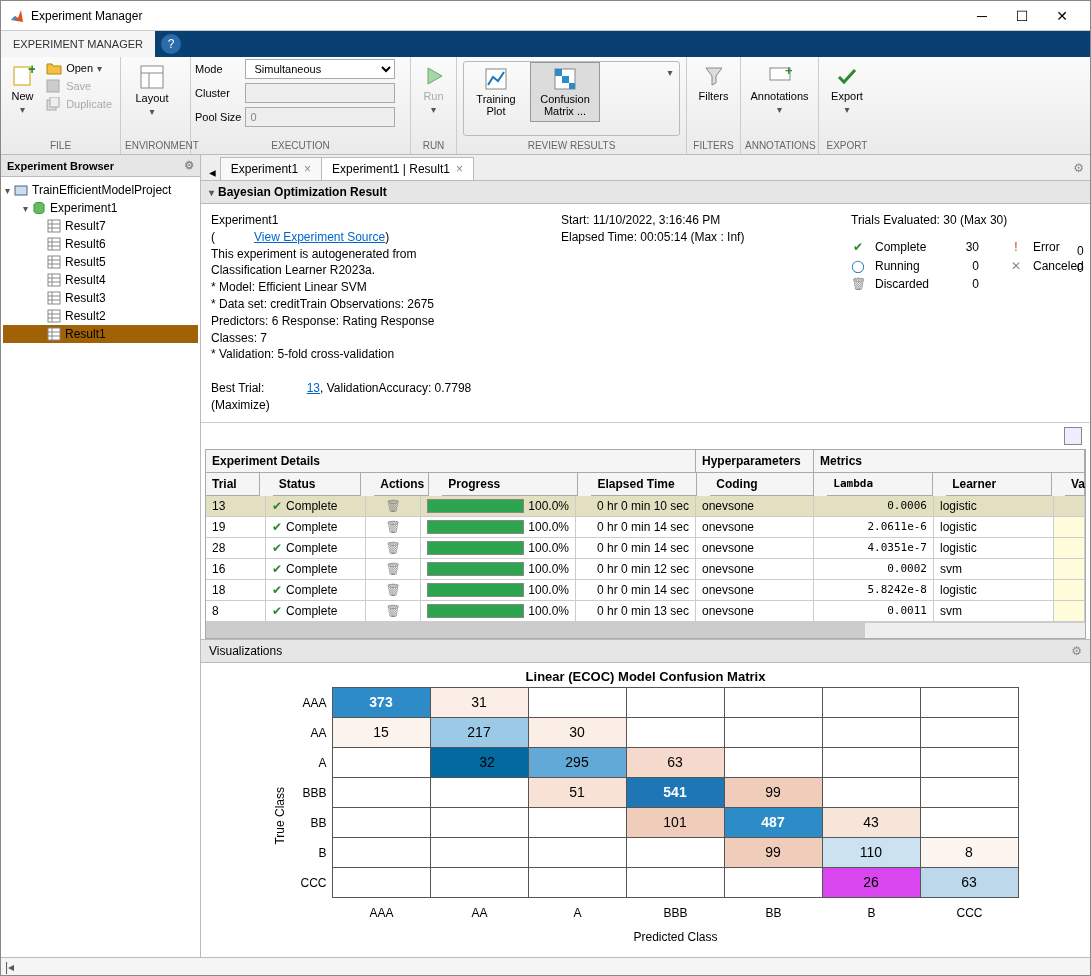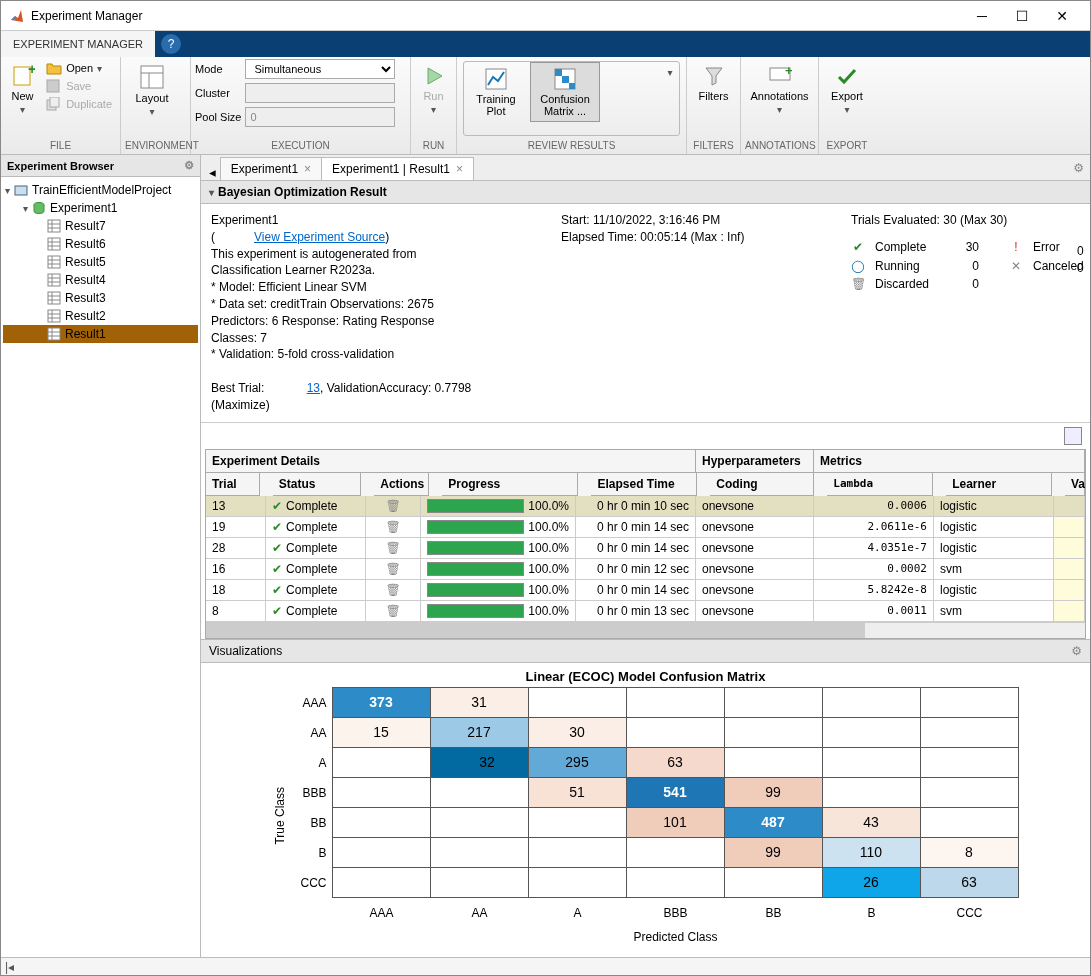--- a/index.html
+++ b/index.html
@@ -614,21 +614,21 @@
               <div class="cell" style="background:#fff;color:#000;"></div>
               <div class="cell" style="background:#f0ccba;color:#000;">99</div>
               <div class="cell" style="background:#cde2f0;color:#000;">110</div>
               <div class="cell" style="background:#fdf5f0;color:#000;">8</div>
               <div class="rh">CCC</div>
               <div class="cell" style="background:#fff;color:#000;"></div>
               <div class="cell" style="background:#fff;color:#000;"></div>
               <div class="cell" style="background:#fff;color:#000;"></div>
               <div class="cell" style="background:#fff;color:#000;"></div>
               <div class="cell" style="background:#fff;color:#000;"></div>
-              <div class="cell" style="background:#0ea5e9;color:#000;">26</div>
+              <div class="cell" style="background:#d946ef;color:#000;">26</div>
               <div class="cell" style="background:#bcd8ea;color:#000;">63</div>
               <div></div>
               <div class="ch">AAA</div>
               <div class="ch">AA</div>
               <div class="ch">A</div>
               <div class="ch">BBB</div>
               <div class="ch">BB</div>
               <div class="ch">B</div>
               <div class="ch">CCC</div>
             </div>

